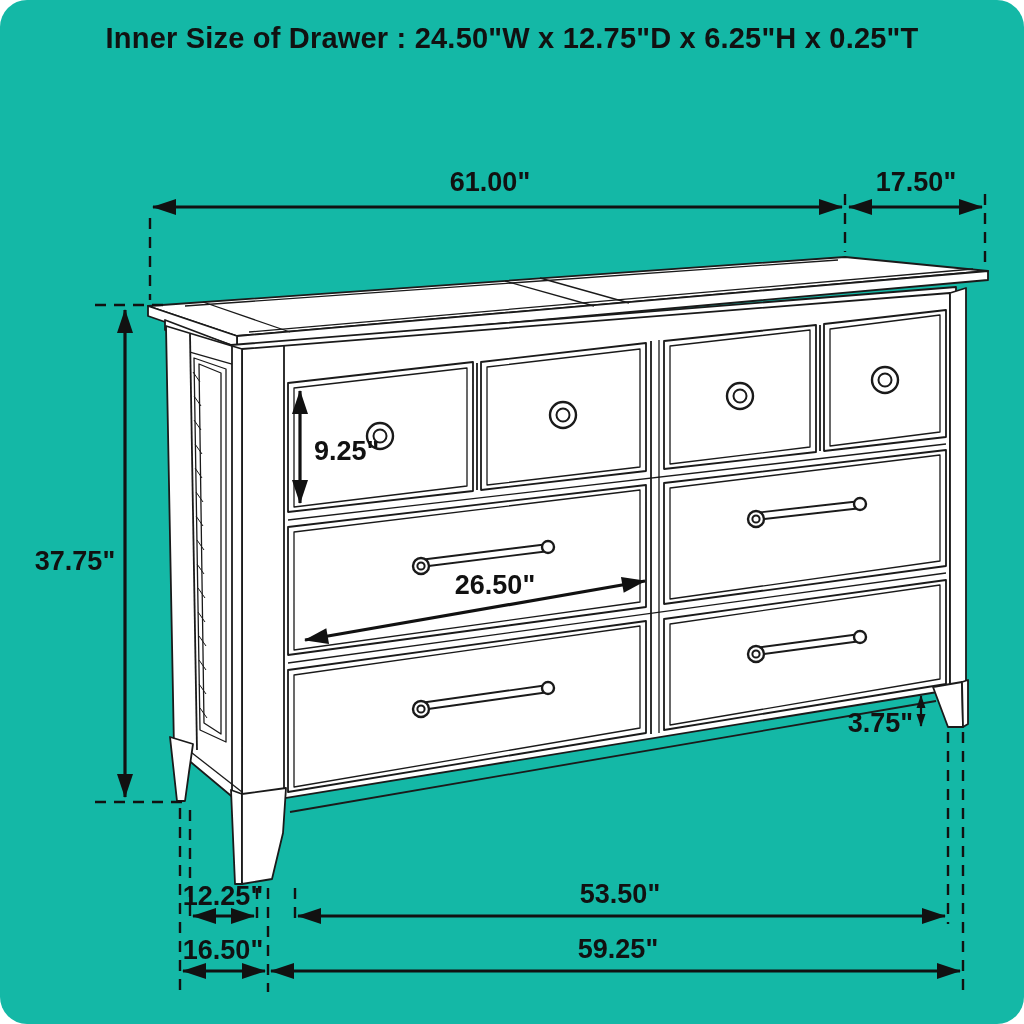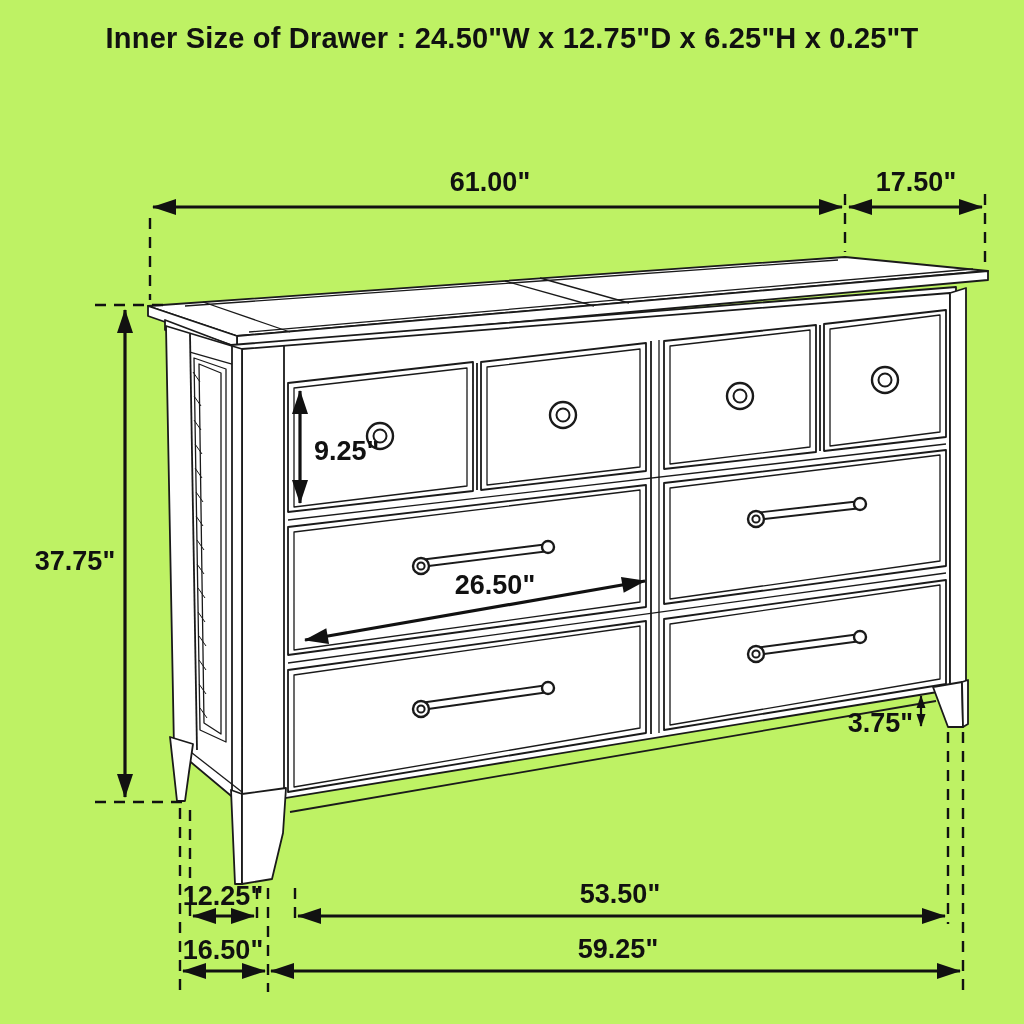--- a/index.html
+++ b/index.html
@@ -1,17 +1,17 @@
 <!DOCTYPE html>
 <html><head>
 <meta charset="utf-8">
 <style>
   html,body{margin:0;padding:0;background:#fff;}
-  .page{position:relative;width:1024px;height:1024px;background:#bef264;overflow:hidden;
-        font-family:"Liberation Sans", sans-serif;}
+  .page{position:relative;width:1024px;height:1024px;background:#14b8a6;overflow:hidden;
+        font-family:"Liberation Sans", sans-serif;border-radius:27px;}
   .title{position:absolute;top:22px;left:0;width:1024px;text-align:center;
          font-size:29px;font-weight:bold;color:#111;letter-spacing:0.2px;margin:0;}
   svg{position:absolute;top:0;left:0;}
   
   .ln  {fill:none;stroke:#1a1a1a;stroke-width:1.8;stroke-linejoin:round;}
   .lnt {fill:none;stroke:#1a1a1a;stroke-width:1.3;stroke-linejoin:round;}
   .face{fill:#ffffff;stroke:#1a1a1a;stroke-width:1.8;stroke-linejoin:round;}
   .facet{fill:#ffffff;stroke:#1a1a1a;stroke-width:1.3;stroke-linejoin:round;}
   .hatch{stroke:#1a1a1a;stroke-width:1;}
   

